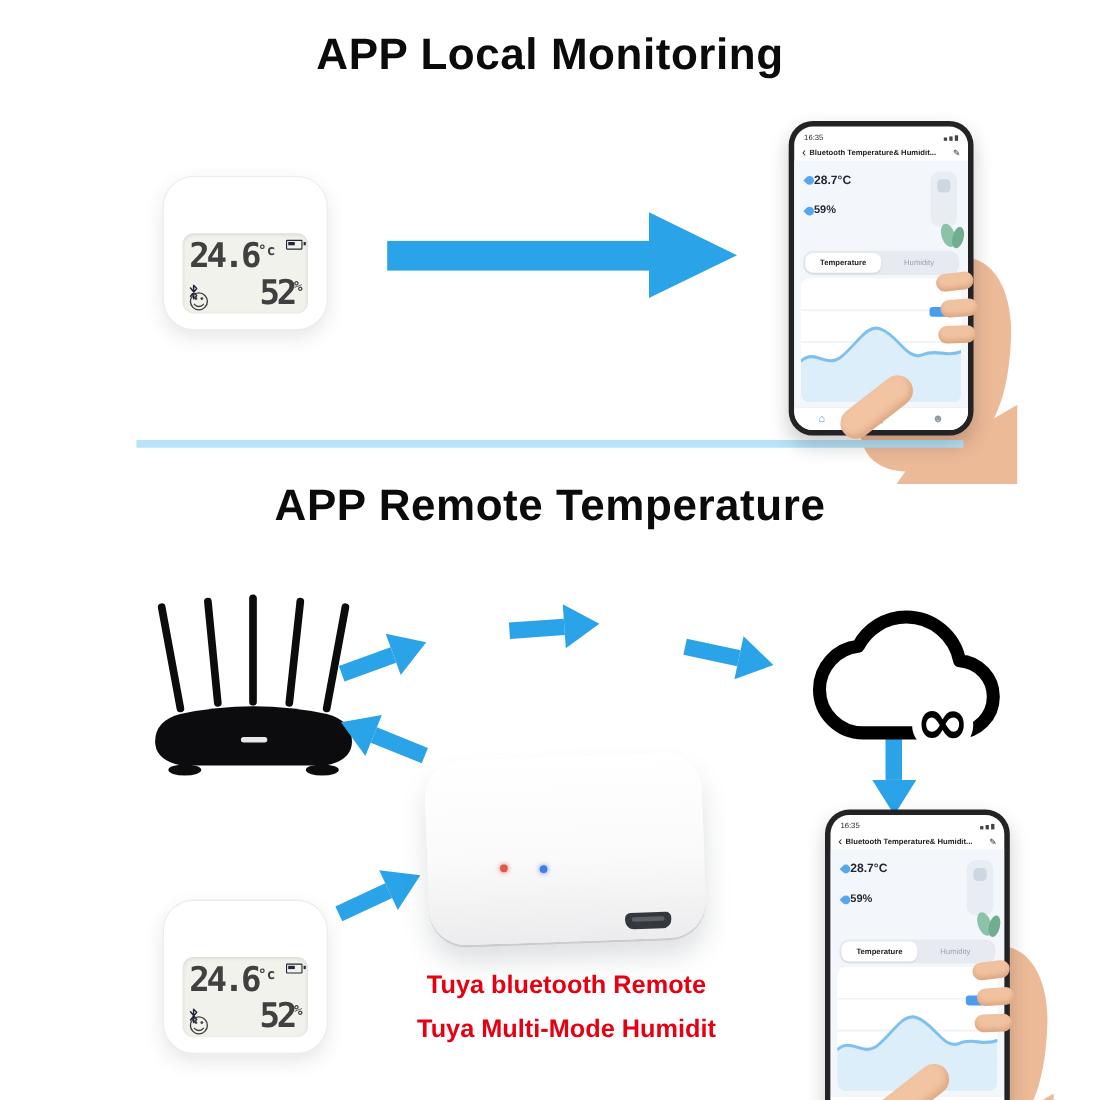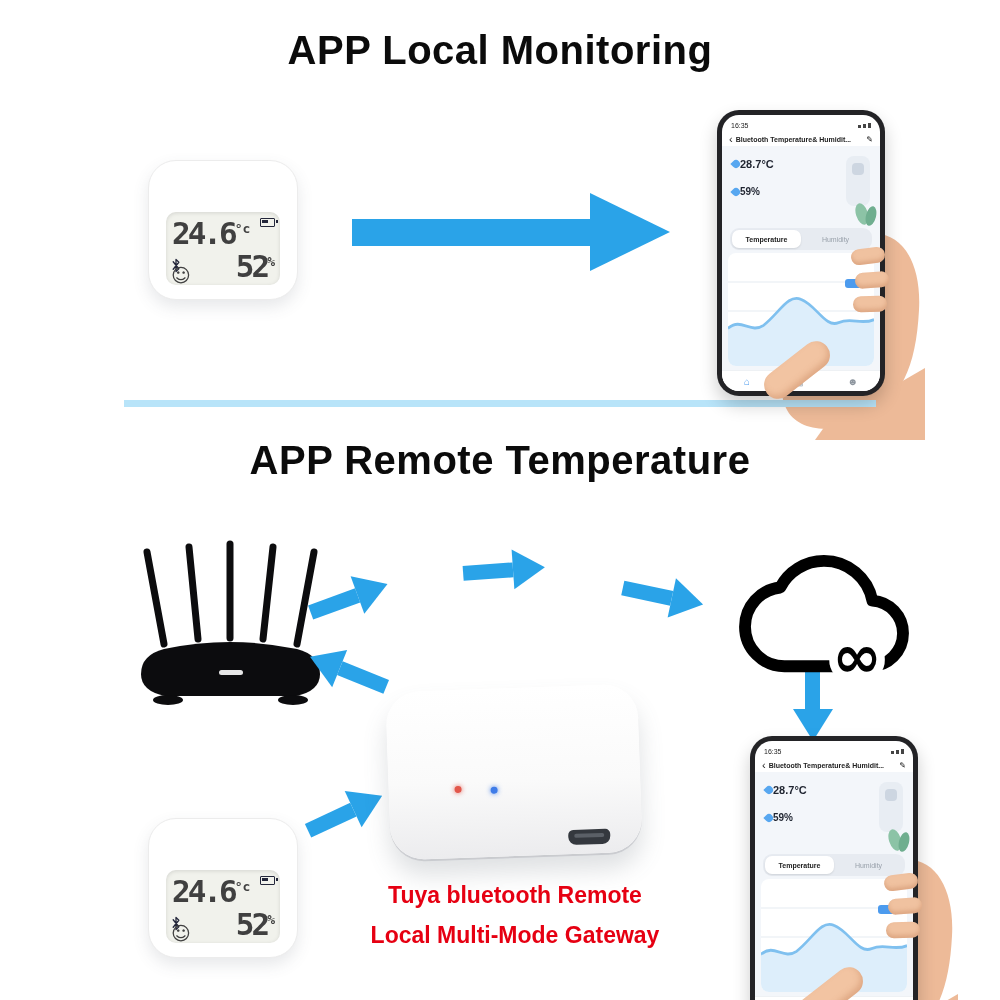--- a/index.html
+++ b/index.html
@@ -261,21 +261,21 @@
       <span class="battery"></span>
       <svg class="bt" viewBox="0 0 10 16">
         <path d="M2 4 L8 11.5 L5 14.5 L5 1.5 L8 4.5 L2 12" stroke="#23263a" stroke-width="1.4" fill="none" stroke-linejoin="round" stroke-linecap="round"></path>
       </svg>
       <span class="smiley">☺</span>
       <div class="hum"><span>52</span><span class="unit">%</span></div>
     </div>
   </div>
 
   <div class="caption" id="caption1">Tuya bluetooth Remote</div>
-  <div class="caption" id="caption2">Local Multi-Mode Gateway</div>
+  <div class="caption" id="caption2">Tuya Multi-Mode Humidit</div>
 
   <div class="phone-unit" id="phone-remote">
     <svg class="hand-back" viewBox="0 0 230 340">
       <path d="M155 140 C 202 118 227 158 224 210 C 221 268 206 300 168 320 C 138 334 102 332 91 308 C 82 290 90 274 108 264 C 132 252 147 205 151 156 Z" fill="#EDBA98"></path>
       <path d="M130 326 L230 268 L230 340 L120 340 Z" fill="#EDBA98"></path>
     </svg>
     <div class="phone">
       <div class="screen">
         <div class="statusbar">
           <span>16:35</span>

